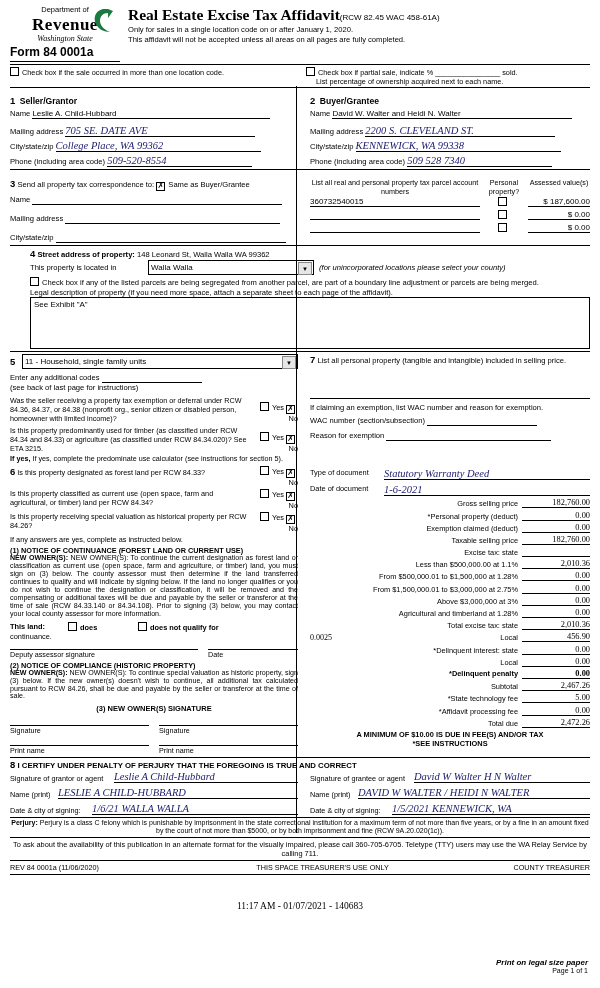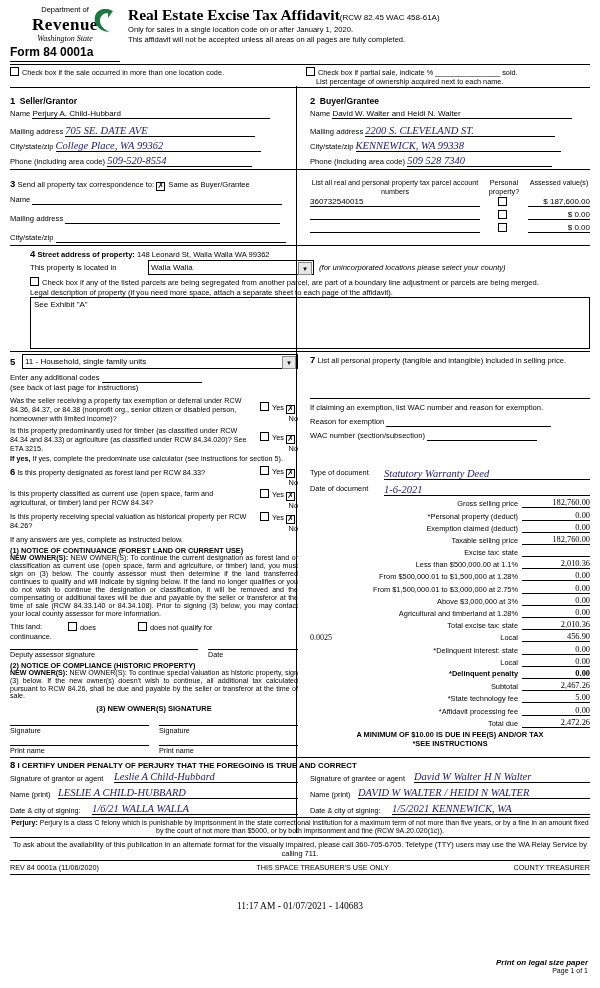--- a/index.html
+++ b/index.html
@@ -67,21 +67,21 @@
       <span class="chk"></span><span>Check box if partial sale, indicate % ________________ sold.</span>
       <div style="padding-left:10px;">List percentage of ownership acquired next to each name.</div>
     </div>
   </div>
   <div class="rule" style="margin-top:1px;"></div>
 
   <div class="row" style="margin-top:2px;">
     <div class="col" style="flex:0 0 288px;padding-right:6px;">
       <div><span class="secnum">1</span> <span class="b" style="font-size:8.6px">Seller/Grantor</span></div>
       <div class="lbl" style="margin-top:1px;"><span>Name</span>
-        <span class="ul" style="width:238px;font-size:8px;">Perjury A. Child-Hubbard</span></div>
+        <span class="ul" style="width:238px;font-size:8px;">Leslie A. Child-Hubbard</span></div>
       <div class="lbl" style="margin-top:6px;"><span>Mailing address</span>
         <span class="ul hand" style="width:190px;">705 SE. DATE AVE</span></div>
       <div class="lbl" style="margin-top:3px;"><span>City/state/zip</span>
         <span class="ul hand" style="width:205px;">College Place, WA 99362</span></div>
       <div class="lbl" style="margin-top:3px;"><span>Phone (including area code)</span>
         <span class="ul hand" style="width:145px;">509-520-8554</span></div>
     </div>
     <div class="col" style="padding-left:6px;">
       <div><span class="secnum">2</span> <span class="b" style="font-size:8.6px">Buyer/Grantee</span></div>
       <div class="lbl" style="margin-top:1px;"><span>Name</span>
@@ -181,24 +181,24 @@
           <span class="chkx">✗</span><span>No</span>
         </div>
       </div>
       <div style="font-size:7.2px;margin-top:1px;"><span class="b">If yes,</span> <span>If yes, complete the predominate use calculator (see instructions for section 5).</span></div>
     </div>
     <div class="col" style="padding-left:6px;">
       <div class="lbl"><span class="secnum">7</span>
         <span>List all personal property (tangible and intangible) included in selling price.</span></div>
       <div class="line" style="margin-top:22px;"></div>
       <div class="lbl" style="margin-top:4px;">If claiming an exemption, list WAC number and reason for exemption.</div>
+      <div class="lbl" style="margin-top:4px;"><span>WAC number (section/subsection)</span>
+        <span class="ul" style="width:110px;">&nbsp;</span></div>
       <div class="lbl" style="margin-top:5px;"><span>Reason for exemption</span>
         <span class="ul" style="width:165px;">&nbsp;</span></div>
-      <div class="lbl" style="margin-top:4px;"><span>WAC number (section/subsection)</span>
-        <span class="ul" style="width:110px;">&nbsp;</span></div>
     </div>
   </div>
 
   <div class="row" style="margin-top:3px;">
     <div class="col" style="flex:0 0 288px;padding-right:6px;">
       <div class="row">
         <div style="flex:1;font-size:7.3px;"><span class="secnum">6</span>
           <span>Is this property designated as forest land per RCW 84.33?</span></div>
         <div style="flex:0 0 46px;font-size:7.4px;text-align:right;">
           <span class="chk"></span><span>Yes</span>
@@ -214,21 +214,21 @@
         <div style="flex:1;font-size:7.3px;">Is this property receiving special valuation as historical property per RCW 84.26?</div>
         <div style="flex:0 0 46px;font-size:7.4px;align-self:flex-end;text-align:right;">
           <span class="chk"></span><span>Yes</span>
           <span class="chkx">✗</span><span>No</span></div>
       </div>
       <div style="font-size:7.3px;margin-top:2px;">If any answers are yes, complete as instructed below.</div>
       <div class="b" style="font-size:7.3px;margin-top:2px;">(1) NOTICE OF CONTINUANCE (FOREST LAND OR CURRENT USE)</div>
       <div style="font-size:7.1px;line-height:1.12;text-align:justify;">
         <span class="b">NEW OWNER(S):</span> <span>NEW OWNER(S): To continue the current designation as forest land or classification as current use (open space, farm and agriculture, or timber) land, you must sign on (3) below. The county assessor must then determine if the land transferred continues to qualify and will indicate by signing below. If the land no longer qualifies or you do not wish to continue the designation or classification, it will be removed and the compensating or additional taxes will be due and payable by the seller or transferor at the time of sale (RCW 84.33.140 or 84.34.108). Prior to signing (3) below, you may contact your local county assessor for more information.</span>
       </div>
-      <div class="row" style="margin-top:3px;font-size:7.4px;">
+      <div class="row" style="margin-top:3px;font-size:7.4px;font-weight:bold;">
         <div style="flex:0 0 58px;">This land:</div>
         <div style="flex:0 0 70px;"><span class="chk"></span><span>does</span></div>
         <div style="flex:1;"><span class="chk"></span><span>does not qualify for</span></div>
       </div>
       <div style="font-size:7.4px;">continuance.</div>
       <div class="row" style="margin-top:8px;">
         <div style="flex:1;border-top:.8px solid #000;font-size:7.2px;">Deputy assessor signature</div>
         <div style="flex:0 0 10px;"></div>
         <div style="flex:0 0 90px;border-top:.8px solid #000;font-size:7.2px;">Date</div>
       </div>

